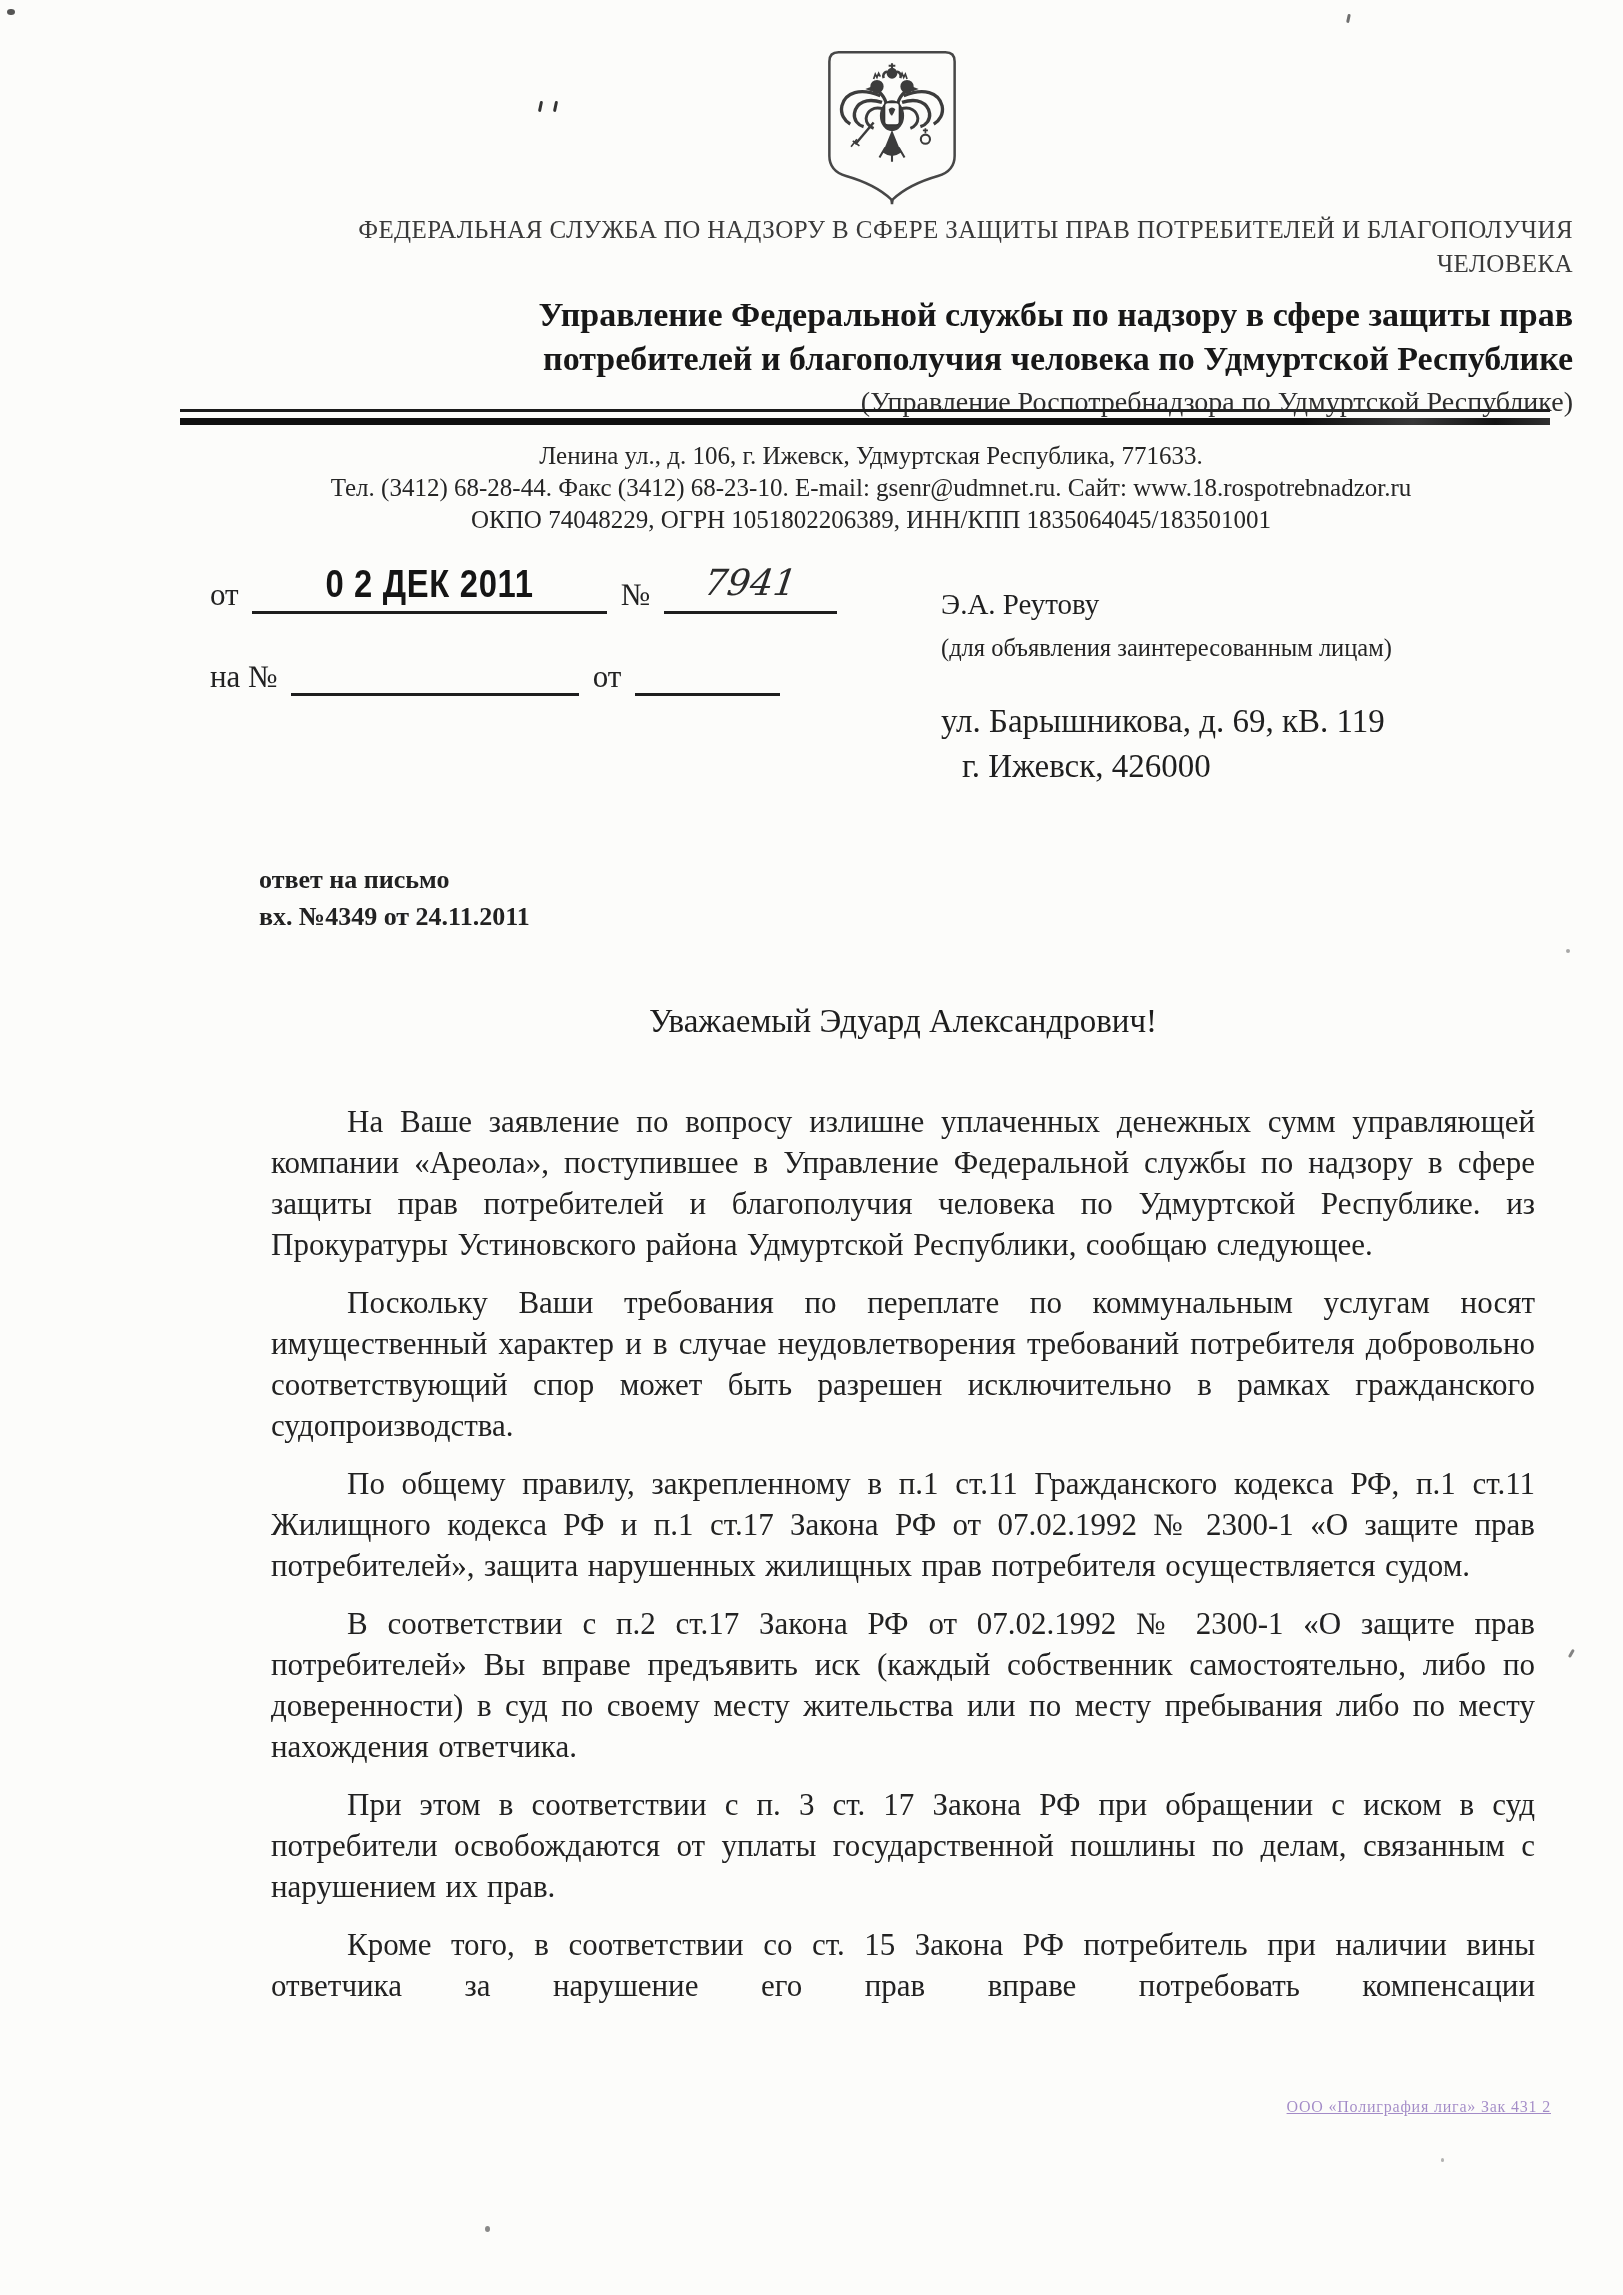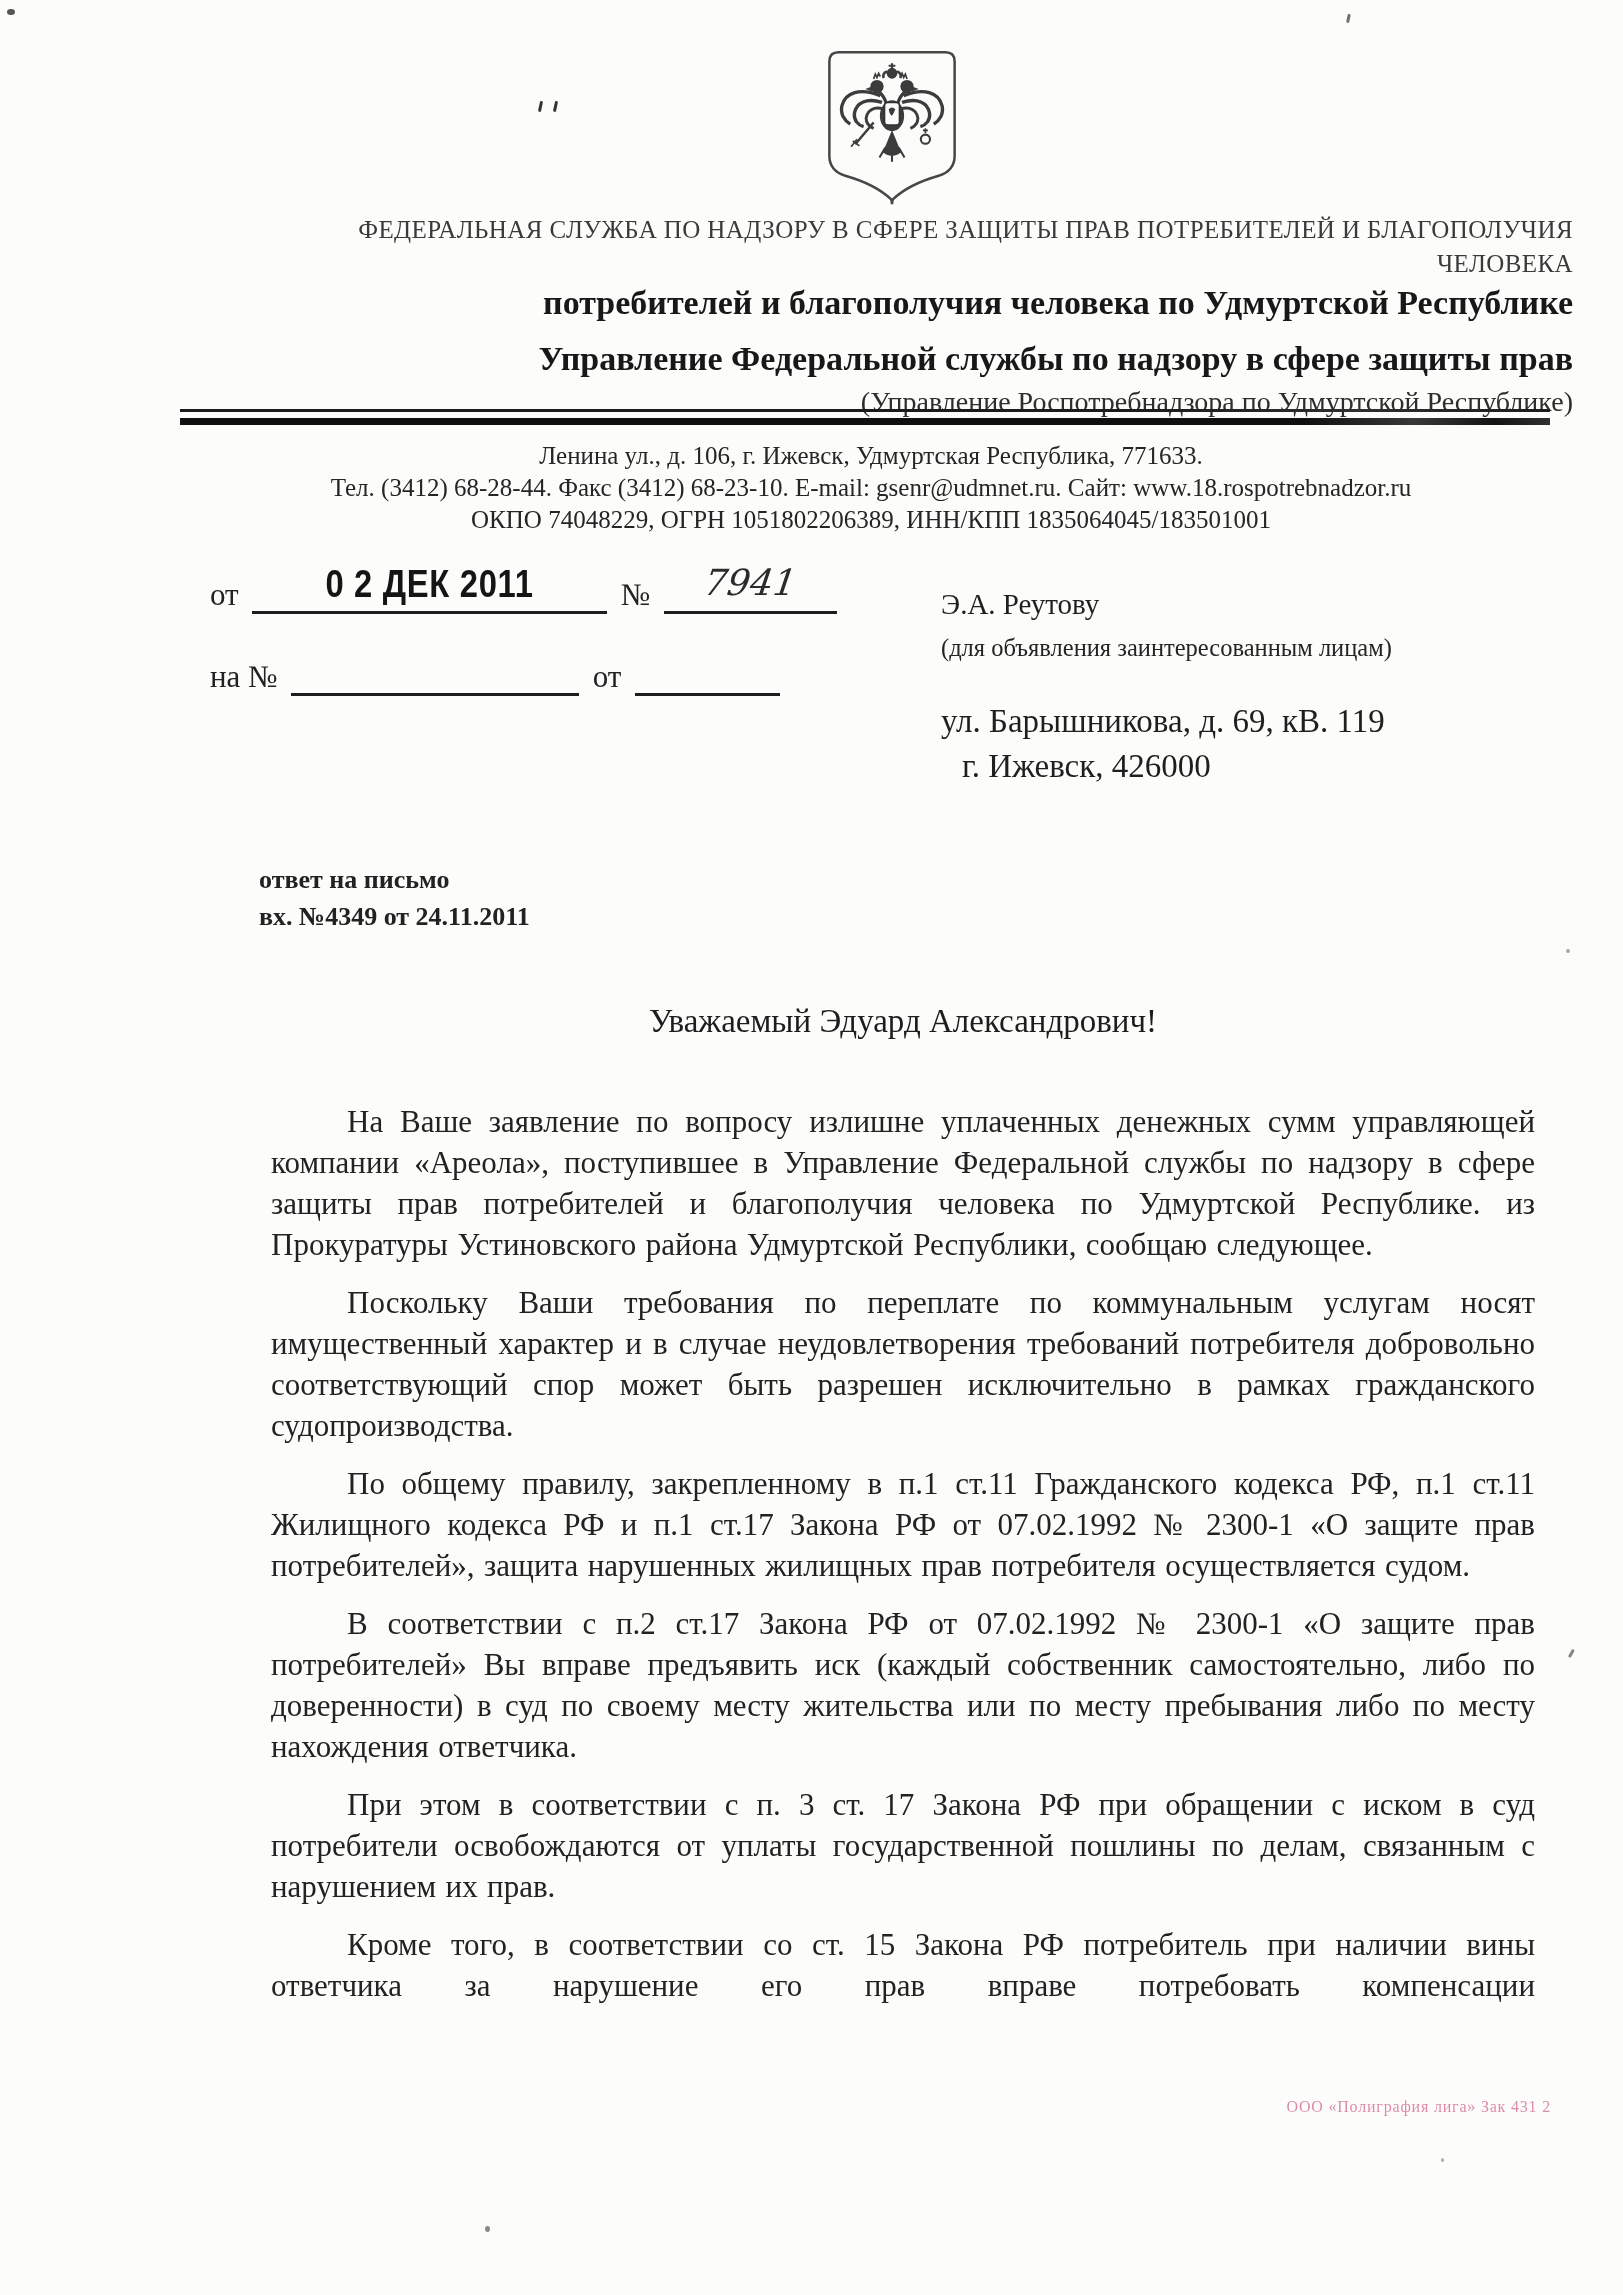--- a/index.html
+++ b/index.html
@@ -55,21 +55,21 @@
   .body-text p{
     margin:17px;font-size:31px;line-height:41px;
     text-align:justify;text-indent:76px;color:#222;
     word-spacing:1.7px;
   }
   .body-text p.space-before{margin-top:13.5px;}
   .body-text p.justify-last{text-align-last:justify;}
   
   .imprint{
     position:absolute;right:72px;top:2098px;
-    font-size:16px;color:#be185d;opacity:.5;letter-spacing:0.8px;
+    font-size:16px;color:#4c1d95;opacity:.5;letter-spacing:0.8px;text-decoration:underline;
   }
   
   .speck{position:absolute;background:#2a2a2a;border-radius:50%;}
   .tickmark{position:absolute;width:3.4px;height:11px;background:#333;border-radius:1.7px;transform:rotate(12deg);}
 </style>
 </head>
 <body>
 
 <div class="page">
 
@@ -110,22 +110,22 @@
 
         <circle cx="120" cy="108" r="5.5" stroke-width="2.5"></circle>
         <path d="M120 101 v-6 M117 97.5 h6" stroke-width="2"></path>
       </g>
     </svg>
   </div>
 
   <div class="letterhead">
     <div class="svc-line">ФЕДЕРАЛЬНАЯ СЛУЖБА ПО НАДЗОРУ В СФЕРЕ ЗАЩИТЫ ПРАВ ПОТРЕБИТЕЛЕЙ И БЛАГОПОЛУЧИЯ</div>
     <div class="svc-line">ЧЕЛОВЕКА</div>
+    <div class="org-name">Управление Федеральной службы по надзору в сфере защиты прав</div>
     <div class="org-name" style="margin-top:0;">потребителей и благополучия человека по Удмуртской Республике</div>
-    <div class="org-name">Управление Федеральной службы по надзору в сфере защиты прав</div>
     <div class="org-alt">(Управление Роспотребнадзора по Удмуртской Республике)</div>
   </div>
 
   <div class="rule">
     <div class="thin"></div>
       <div class="gap"></div>
       <div class="thick"></div>
   </div>
 
   <div class="addr-block">

